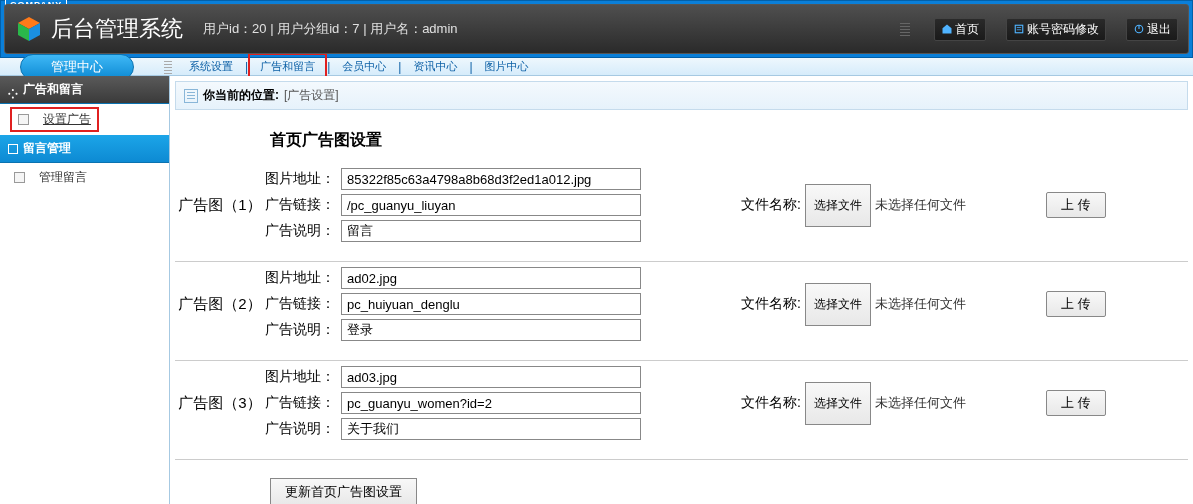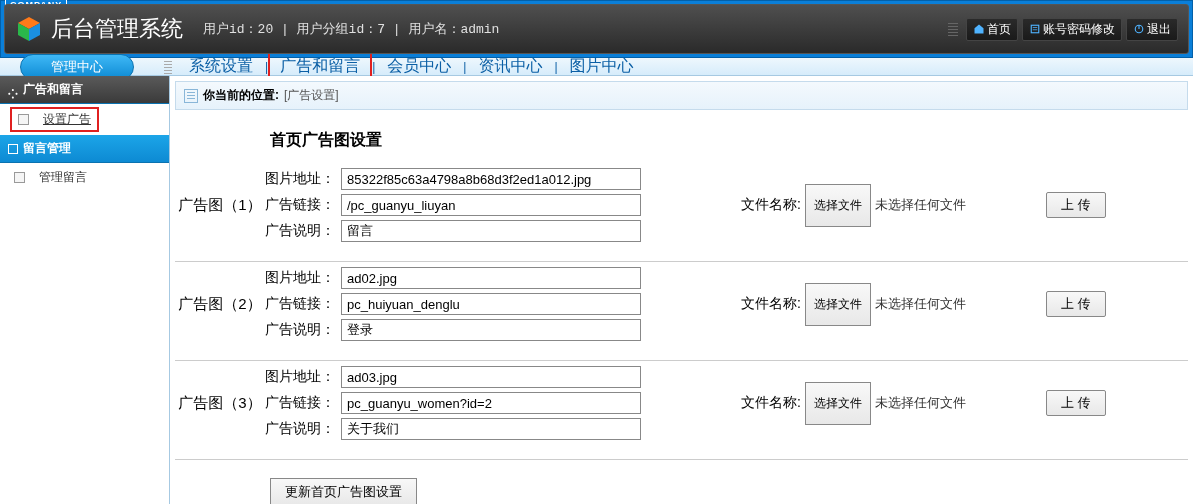--- a/index.html
+++ b/index.html
@@ -1,35 +1,35 @@
 <!DOCTYPE html>
 <html><head>
 <meta charset="utf-8">
 <style>
 * { margin: 0; padding: 0; box-sizing: border-box; }
 body { font-family: Arial, "Microsoft YaHei", sans-serif; font-size: 12px; background: #fff; width: 1193px; }
 
 
 .header-outer { background: linear-gradient(#0a7fd9, #0a7fd9); padding: 3px; border: 1px solid #0360a8; }
-.header-bar { background: linear-gradient(#4f4f4f, #2a2a2a); height: 50px; display: flex; align-items: center; padding: 0 10px; border: 1px solid #555; border-radius: 3px; position: relative; font-family: Liberation Mono, monospace; }
+.header-bar { background: linear-gradient(#4f4f4f, #2a2a2a); height: 50px; display: flex; align-items: center; padding: 0 10px; border: 1px solid #555; border-radius: 3px; position: relative; }
 .company-badge { position: absolute; top: -2px; left: 5px; background: #0a7fd9; color: #fff; font-size: 9px; padding: 1px 4px; font-weight: bold; border: 1px solid #fff; letter-spacing: 1px; }
 .logo-cube { width: 28px; height: 28px; margin-right: 8px; position: relative; }
 .logo-cube svg { width: 28px; height: 28px; }
 .sys-title { color: #fff; font-size: 22px; font-weight: normal; margin-right: 20px; }
 .user-info { color: #e0e0e0; font-size: 13px; }
-.header-right { margin-left: auto; display: flex; gap: 4px; align-items: center; }
+.header-right { margin-left: auto; display: flex; gap: 20px; align-items: center; }
 .hbtn { color: #fff; background: linear-gradient(#2a2a2a,#1a1a1a); border: 1px solid #444; padding: 2px 6px; font-size: 12px; cursor: pointer; text-decoration: none; display: inline-flex; align-items: center; gap: 2px; border-radius: 2px; }
 .hbtn svg { width: 12px; height: 12px; }
 .grip { display: inline-block; width: 10px; height: 14px; background: repeating-linear-gradient(0deg,#666 0,#666 1px,transparent 1px,transparent 3px); margin-right: 4px; }
 
 
 .topnav-outer { background: linear-gradient(#eef7fd, #d6ecfb); border-bottom: 1px solid #a6c9e2; height: 18px; display: flex; align-items: center; }
 .nav-center-btn { background: linear-gradient(#3fb8f6,#0d8ad3); color: #fff; border: 1px solid #0a72b0; border-radius: 14px; padding: 3px 30px; margin: 0 15px 0 20px; font-size: 13px; cursor: pointer; }
 .nav-items { display: flex; align-items: center; }
-.nav-link { color: #0b5fa5; font-size: 16px; padding: 0 12px; cursor: pointer; text-decoration: none; }
+.nav-link { color: #0b5fa5; font-size: 11px; padding: 0 12px; cursor: pointer; text-decoration: none; }
 .nav-sep { color: #0b5fa5; }
 .nav-link.hlred { border: 2px solid #e02020; padding: 4px 10px; }
 .grip2 { display:inline-block; width:8px; height:14px; background: repeating-linear-gradient(0deg,#aaa 0,#aaa 1px,transparent 1px,transparent 3px); margin-left:15px; margin-right:5px;}
 
 
 .layout { display: flex; }
 .sidebar { width: 170px; border-right: 1px solid #a6c9e2; background: #fff; min-height: 430px; }
 .side-section-title { background: linear-gradient(#1ca5e8,#0d8ad3); color: #fff; padding: 5px 8px; font-weight: bold; display:flex; align-items:center; gap:5px; border-bottom:1px solid #0a72b0;}
 .side-section-title.dark1 { background: linear-gradient(#5a5a5a,#3a3a3a); }
 .side-square { display:inline-block; width:10px; height:10px; border:1px solid #fff; }

